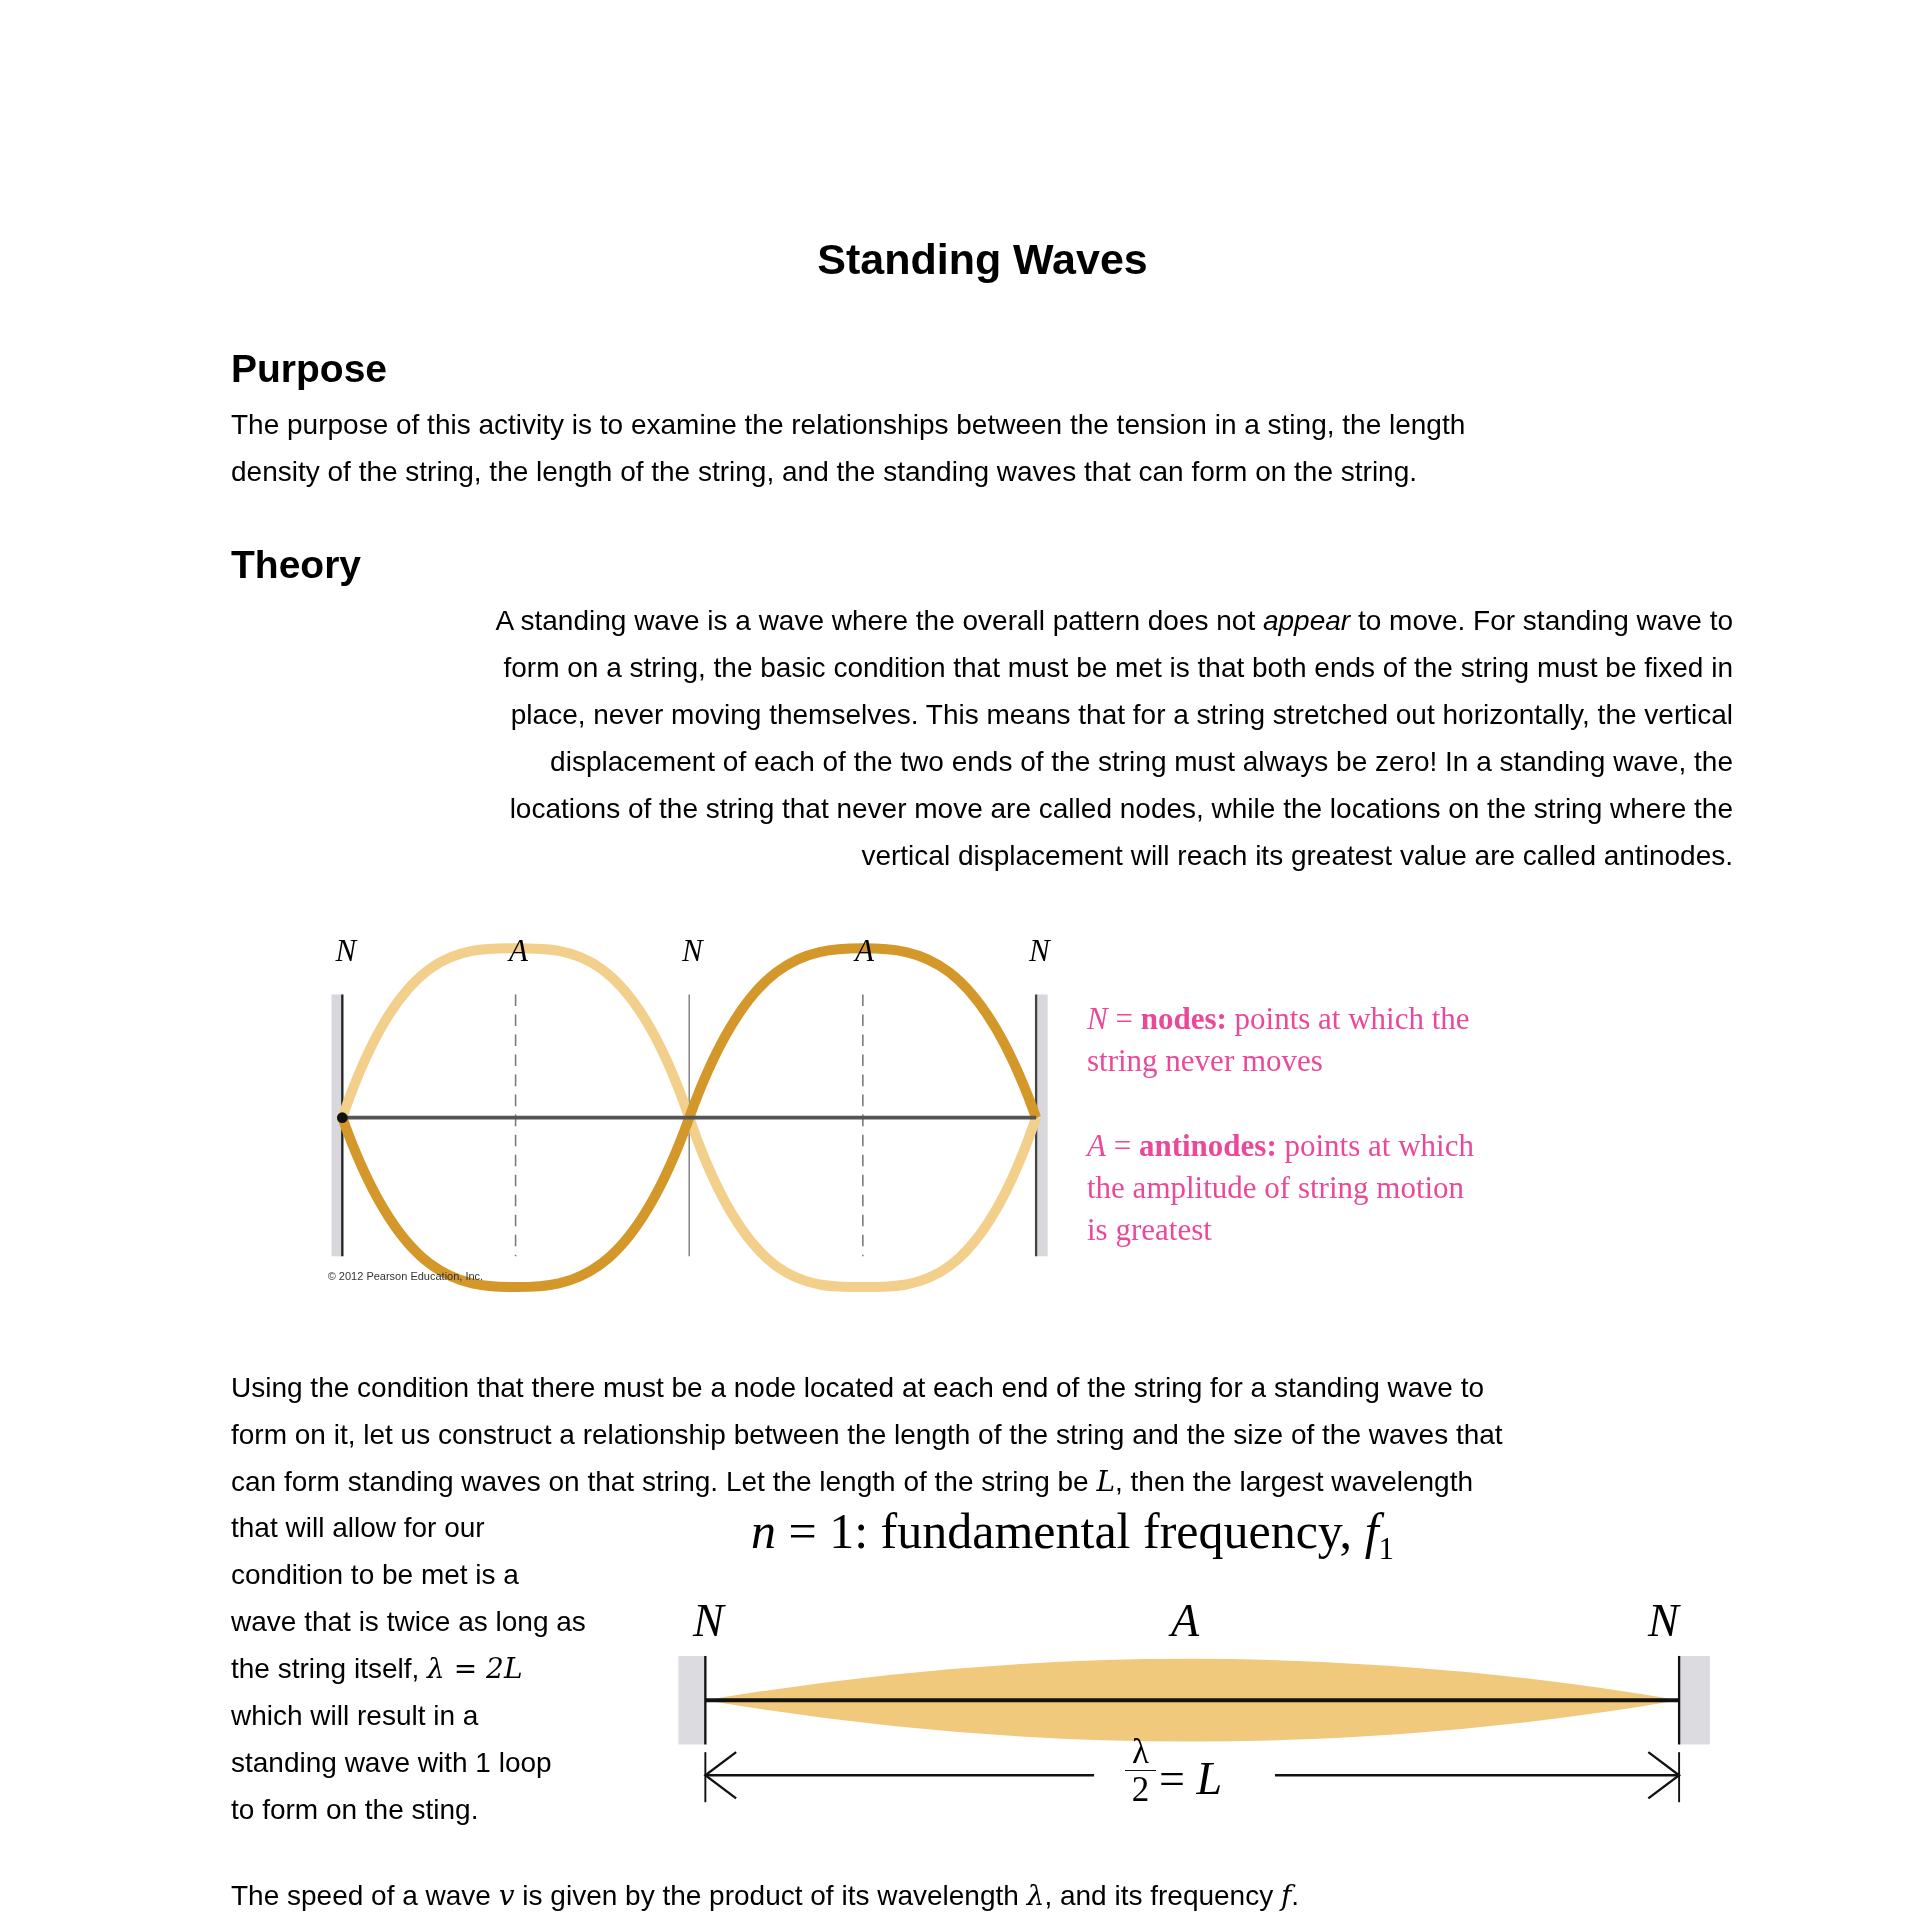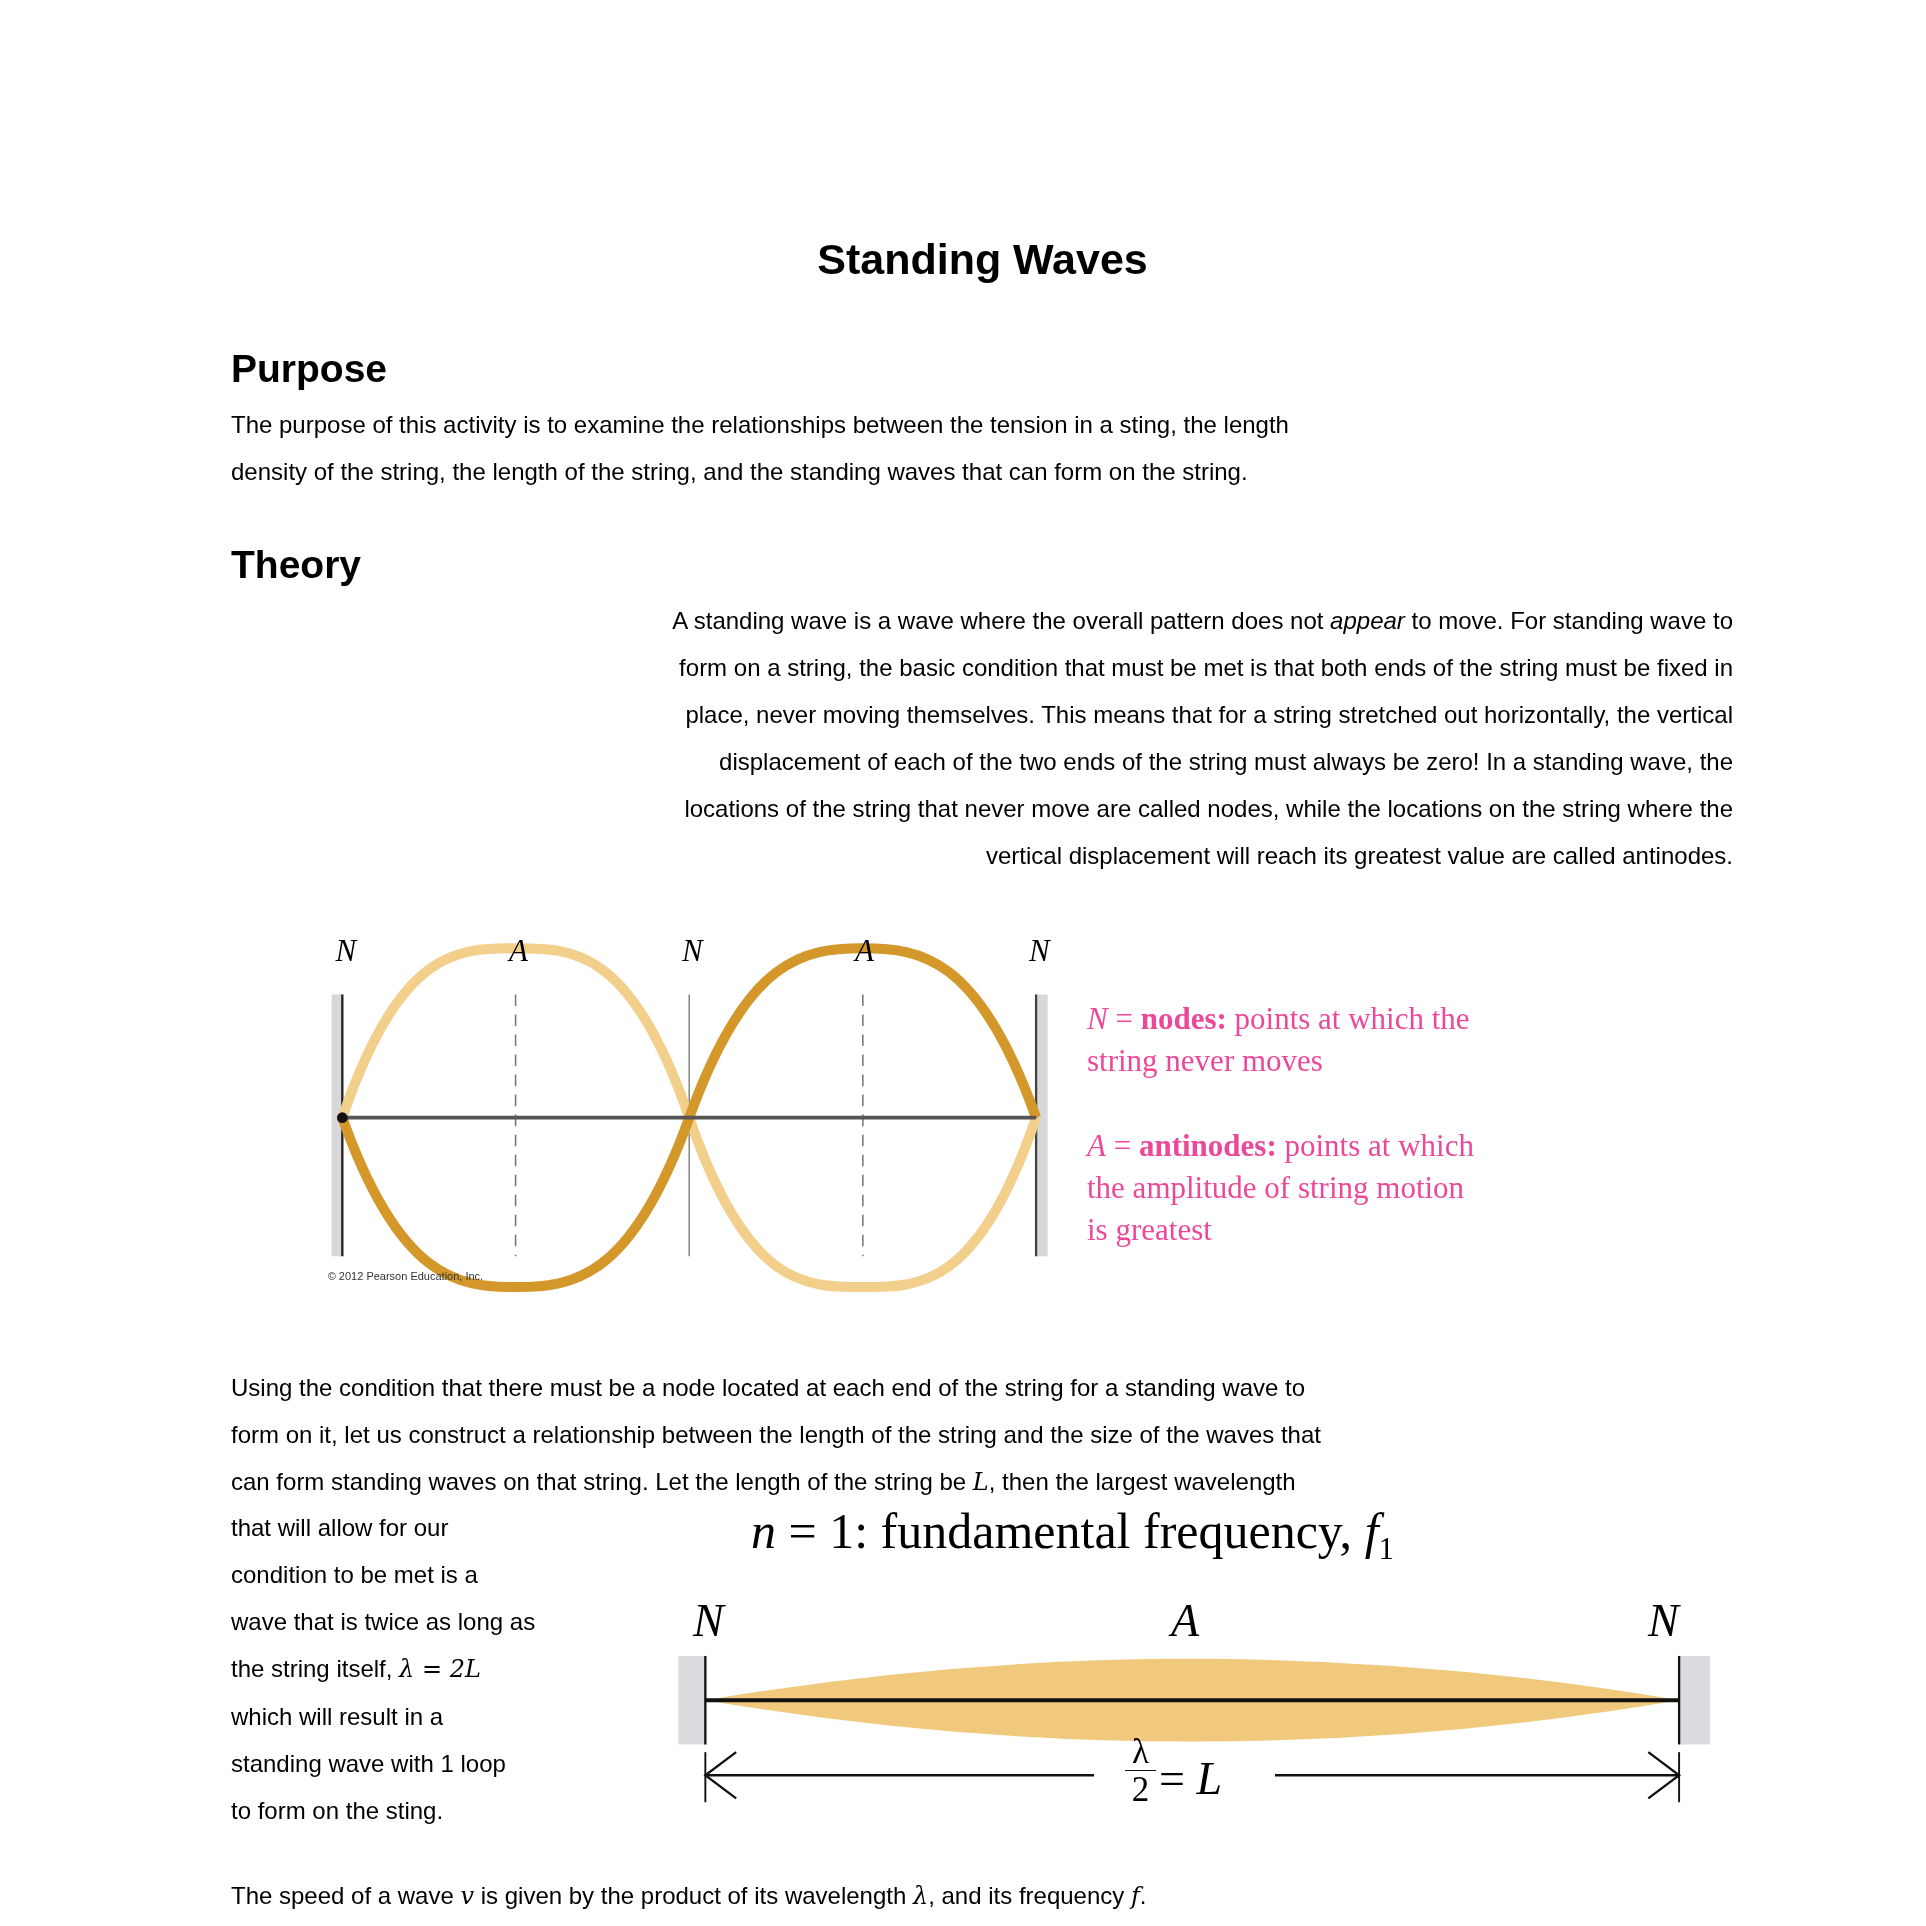--- a/index.html
+++ b/index.html
@@ -1,21 +1,21 @@
 <!DOCTYPE html>
 <html style="font-size:6.2px"><head>
 <meta charset="utf-8">
 <style>
   html, body { margin:0; padding:0; background:#ffffff; }
   body { width:1965px; height:2542px; position:relative; overflow:hidden;
          font-family:"Liberation Sans", "DejaVu Sans", sans-serif; color:#000; }
   .abs { position:absolute; }
   .title { left:0; width:1965px; top:235px; text-align:center; font-weight:bold; font-size:43px; }
   .h2 { left:231px; font-weight:bold; font-size:39px; }
-  .para { left:231px; width:1502px; font-size:24px; line-height:47px; }
+  .para { left:231px; width:1502px; font-size:28px; line-height:47px; }
   .para p { margin:0; }
   .math { font-family:"DejaVu Serif", "Liberation Serif", serif; font-style:italic; }
   .serif { font-family:"Liberation Serif", "DejaVu Serif", serif; }
   .blue { color:#ec4899; }
 </style>
 </head>
 <body>
 
 <div class="abs title">Standing Waves</div>
 

